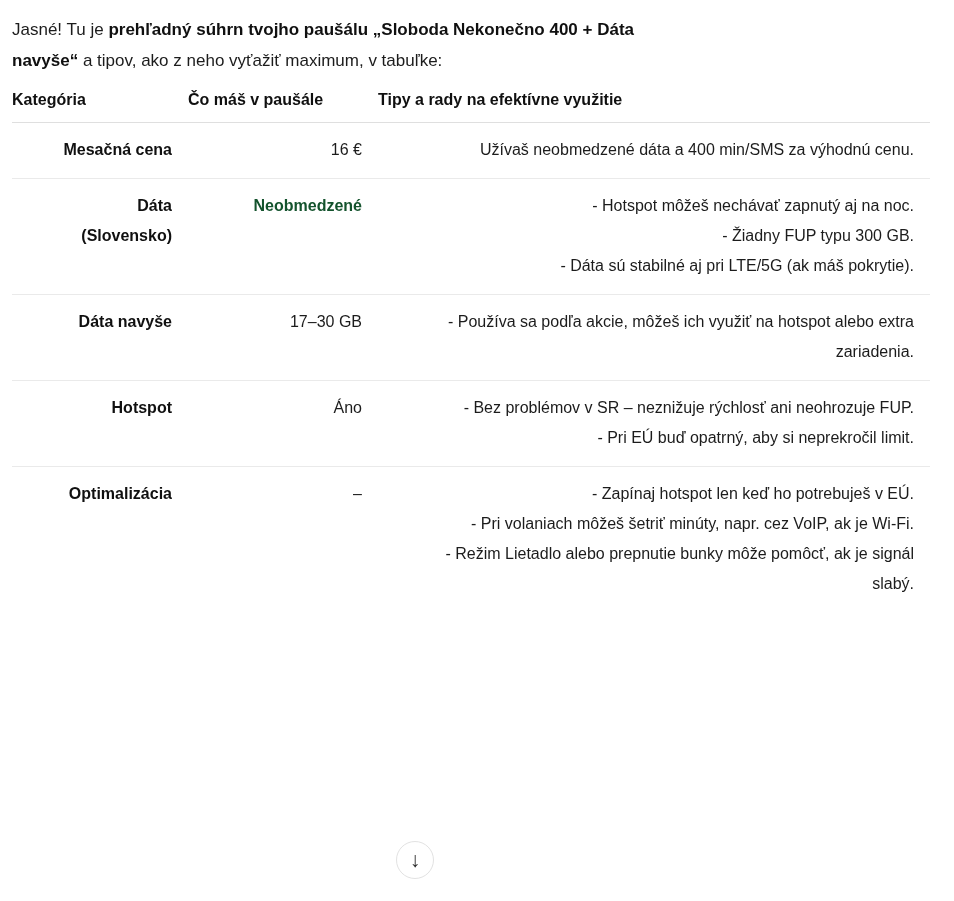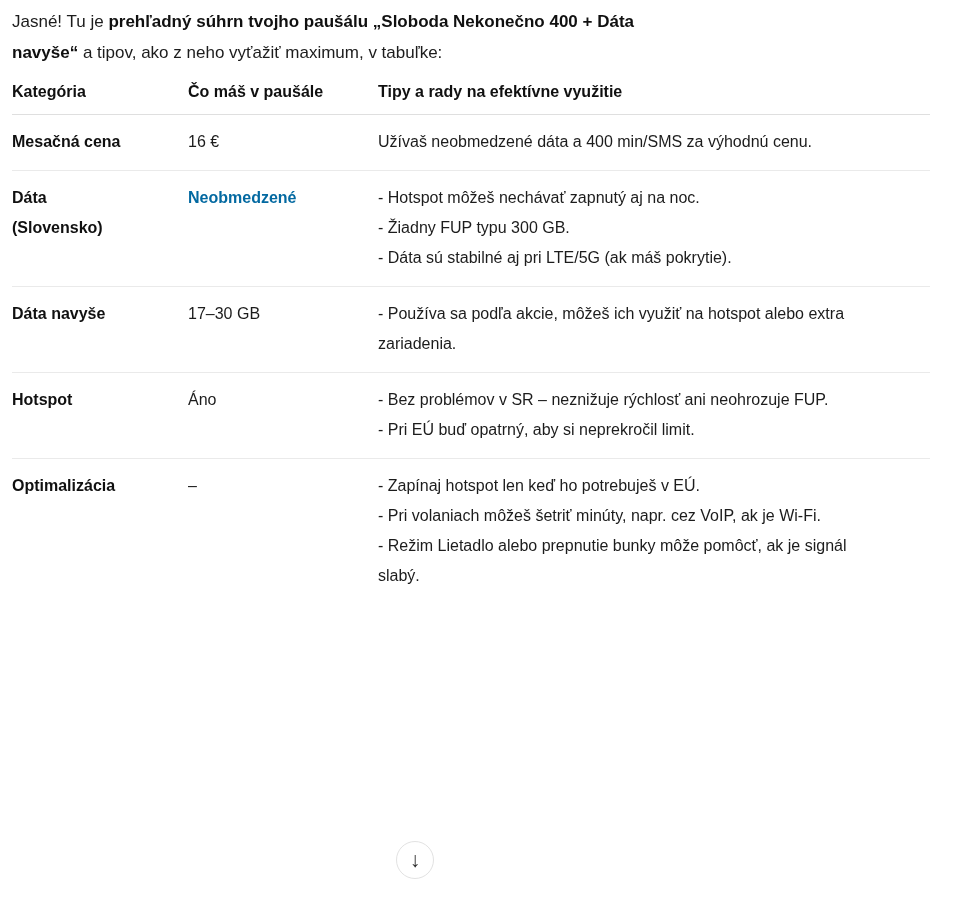--- a/index.html
+++ b/index.html
@@ -16,21 +16,21 @@
     -webkit-font-smoothing: antialiased;
   }
   .content {
     position: relative;
     padding: 2px 12px 0 12px;
     width: 930px;
   }
   .intro {
     font-size: 17px;
     line-height: 31px;
-    margin: 4px 0 9px 0;
+    margin: 12px 0 9px 0;
     white-space: pre-line;
     color: #1c1c1c;
   }
   .intro strong {
     font-weight: 700;
     color: #101010;
   }
   table.plan-table {
     border-collapse: collapse;
     table-layout: fixed;
@@ -45,38 +45,38 @@
     text-align: left;
     vertical-align: top;
     font-weight: 700;
     color: #101010;
     padding: 0 16px 7px 0;
     border-bottom: 1px solid #dfdfdf;
     white-space: pre-line;
     margin-top: 10px;
   }
   tbody td {
-    text-align: left;
+    text-align: right;
     vertical-align: top;
     padding: 12px 16px 13px 0;
     border-bottom: 1px solid #eaeaea;
     white-space: pre-line;
     color: #1c1c1c;
   }
   tbody tr:last-child td {
     border-bottom: none;
     padding-bottom: 24px;
   }
   td.cat {
     font-weight: 700;
     color: #101010;
   }
   td.value-bold {
     font-weight: 700;
-    color: #0369a1;
+    color: #14532d;
   }
   .scroll-btn {
     position: absolute;
     left: 396px;
     top: 841px;
     width: 38px;
     height: 38px;
     box-sizing: border-box;
     border-radius: 50%;
     background: #ffffff;

